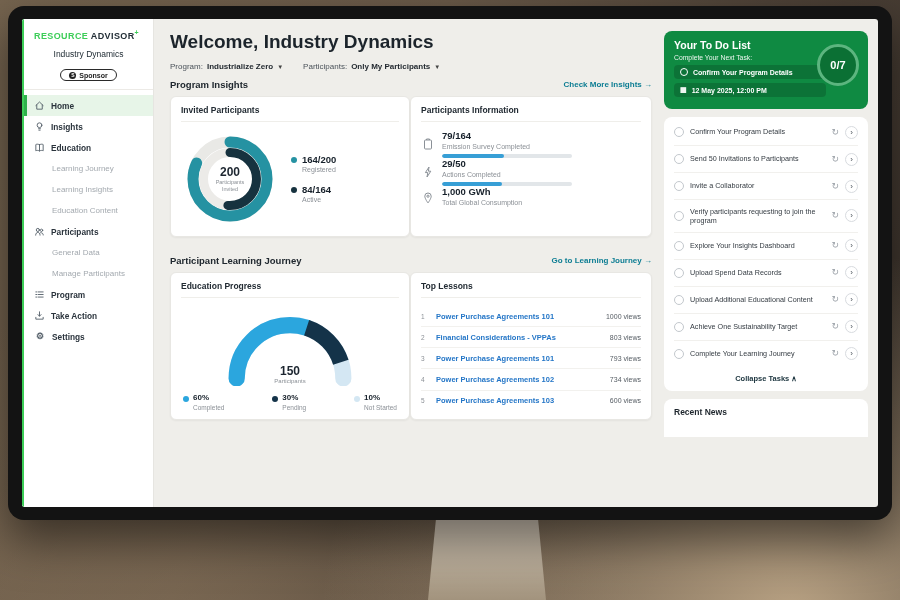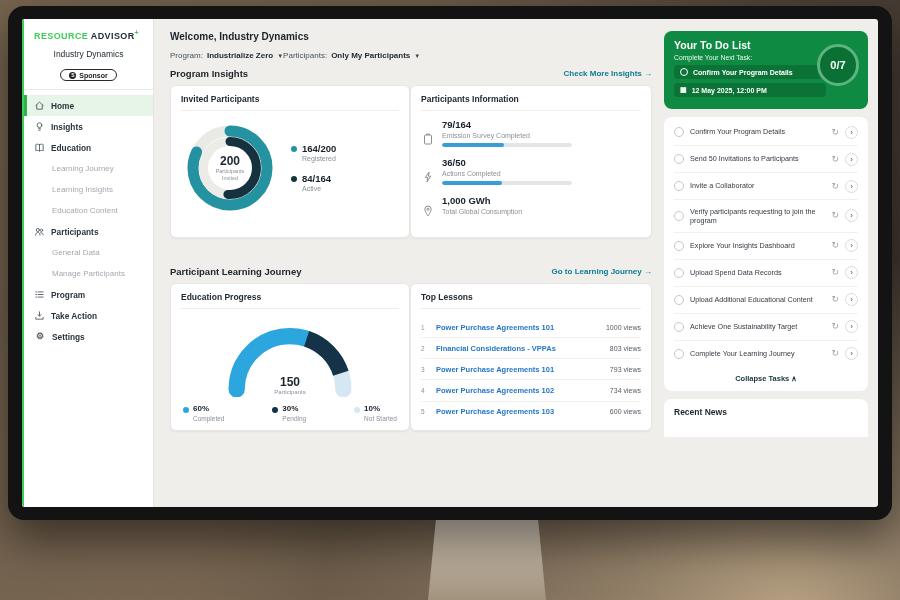--- a/index.html
+++ b/index.html
@@ -29,22 +29,22 @@
   .nav{padding:5px 0}
   .nav-item{display:flex;align-items:center;gap:6px;height:21px;padding:0 10px;font-size:8.3px;
        font-weight:bold;color:#2a333c;cursor:pointer}
   .nav-item.sub{padding-left:28px;color:#a3a9af;font-weight:normal;font-size:8px}
   .nav-item.active{background:#e7f5e8;border-left:3px solid #2fb14c;padding-left:7px}
   .nav-item svg{flex:0 0 auto;stroke:#55606a;fill:none;stroke-width:1;stroke-linecap:round;stroke-linejoin:round}
   .gi{font-size:9px;color:#55606a;width:12px;text-align:center;line-height:1}
 
   
   .main{flex:1;padding:12px 12px 0 16px;overflow:hidden}
-  .h1{font-size:10px;font-weight:bold;color:#1c242b;margin-bottom:9px}
-  .filters{display:flex;font-size:8px;color:#4a525a;margin-bottom:8px;align-items:center}
+  .h1{font-size:19px;font-weight:bold;color:#1c242b;margin-bottom:9px}
+  .filters{display:flex;gap:20px;font-size:8px;color:#4a525a;margin-bottom:8px;align-items:center}
   .fgroup{display:flex;align-items:center;gap:4px;cursor:pointer}
   .fgroup b{color:#1f262d}
   .dd{font-size:6px;color:#444}
   .sec-head{display:flex;justify-content:space-between;align-items:center;margin:5px 0 6px}
   .sec-title{font-size:9.5px;font-weight:bold;color:#20282f}
   .sec-link{font-size:8px;font-weight:bold;color:#0c7d93;cursor:pointer;white-space:nowrap}
   .cards{display:flex;align-items:stretch}
   .card{background:#fff;border-radius:6px;border:1px solid #e8e7e3;box-shadow:0 1px 2px rgba(0,0,0,.05);
        padding:8px 10px}
   .card-title{font-size:8.5px;font-weight:bold;color:#222b33;padding-bottom:6px;border-bottom:1px solid #efeeea;
@@ -55,21 +55,21 @@
   .donut-box{position:relative;width:98px;height:98px}
   .donut-center{position:absolute;inset:0;display:flex;flex-direction:column;align-items:center;
        justify-content:center;text-align:center}
   .donut-center .v{font-size:12px;font-weight:bold;color:#1d2630}
   .donut-center .l{font-size:5.5px;color:#8b9096;width:44px;line-height:1.3}
   .dlegend{display:flex;flex-direction:column;gap:12px}
   .dleg-item{display:flex;gap:5px}
   .dot{width:6px;height:6px;border-radius:50%;margin-top:2px;flex:0 0 auto}
   .dleg-item .v{font-size:9.5px;font-weight:bold;color:#16202a;line-height:1.1}
   .dleg-item .l{font-size:7px;color:#8b9096;margin-top:1px}
-  .stat-row{display:flex;gap:8px;margin-bottom:10px;align-items:flex-end}
+  .stat-row{display:flex;gap:8px;align-items:center}
   .stat-ic{width:13px;text-align:center;color:#8a9097;font-size:9px;padding-top:1px}
   .stat-ic svg{stroke:#8a9097;fill:none;stroke-width:1}
   .stat .v{font-size:9.5px;font-weight:bold;color:#16202a}
   .stat .l{font-size:7px;color:#8b9096;margin:2px 0 4px}
   .bar{width:130px;height:4px;border-radius:2px;background:#e2e6e9;overflow:hidden}
   .bar i{display:block;height:100%;border-radius:2px;background:#379fd6}
   .c-edu{width:240px;min-width:240px}
   .c-lessons{flex:1;display:flex;flex-direction:column}
   .gauge-box{position:relative;width:150px;height:80px;margin:2px auto 0}
   .gauge-center{position:absolute;left:0;right:0;bottom:2px;text-align:center}
@@ -267,21 +267,21 @@
                 </div>
           </span>
         </div>
         <div class="stat-row">
           <span class="stat-ic">
             <svg width="10" height="12" viewBox="0 0 10 12">
                   <path d="M6 1 L2.4 6.6 h2.4 L4 11 L7.8 5.2 H5.4 Z"></path>
                 </svg>
           </span>
           <span class="stat">
-            <div class="v">36/50</div>
+            <div class="v">29/50</div>
             <div class="l">Actions Completed</div>
             <div class="bar">
                   <i style="width:46%"></i>
                 </div>
           </span>
         </div>
         <div class="stat-row">
           <span class="stat-ic">
             <svg width="10" height="12" viewBox="0 0 10 12">
                   <path d="M5 1 a3.2 3.2 0 0 1 3.2 3.2 C8.2 6.6 5 11 5 11 S1.8 6.6 1.8 4.2 A3.2 3.2 0 0 1 5 1 z"></path>
@@ -289,21 +289,21 @@
                 </svg>
           </span>
           <span class="stat">
             <div class="v">1,000 GWh</div>
             <div class="l">Total Global Consumption</div>
           </span>
         </div>
       </div>
     </div>
 
-    <div class="sec-head" style="margin-top:28px">
+    <div class="sec-head" style="margin-top:18px">
       <span class="sec-title">Participant Learning Journey</span>
       <span class="sec-link"><span>Go to Learning Journey</span> <span>→</span></span>
     </div>
 
     <div class="cards">
 
       <div class="card c-edu">
         <div class="card-title">Education Progress</div>
         <div class="gauge-box">
           <svg width="150" height="80" viewBox="0 0 150 84">

